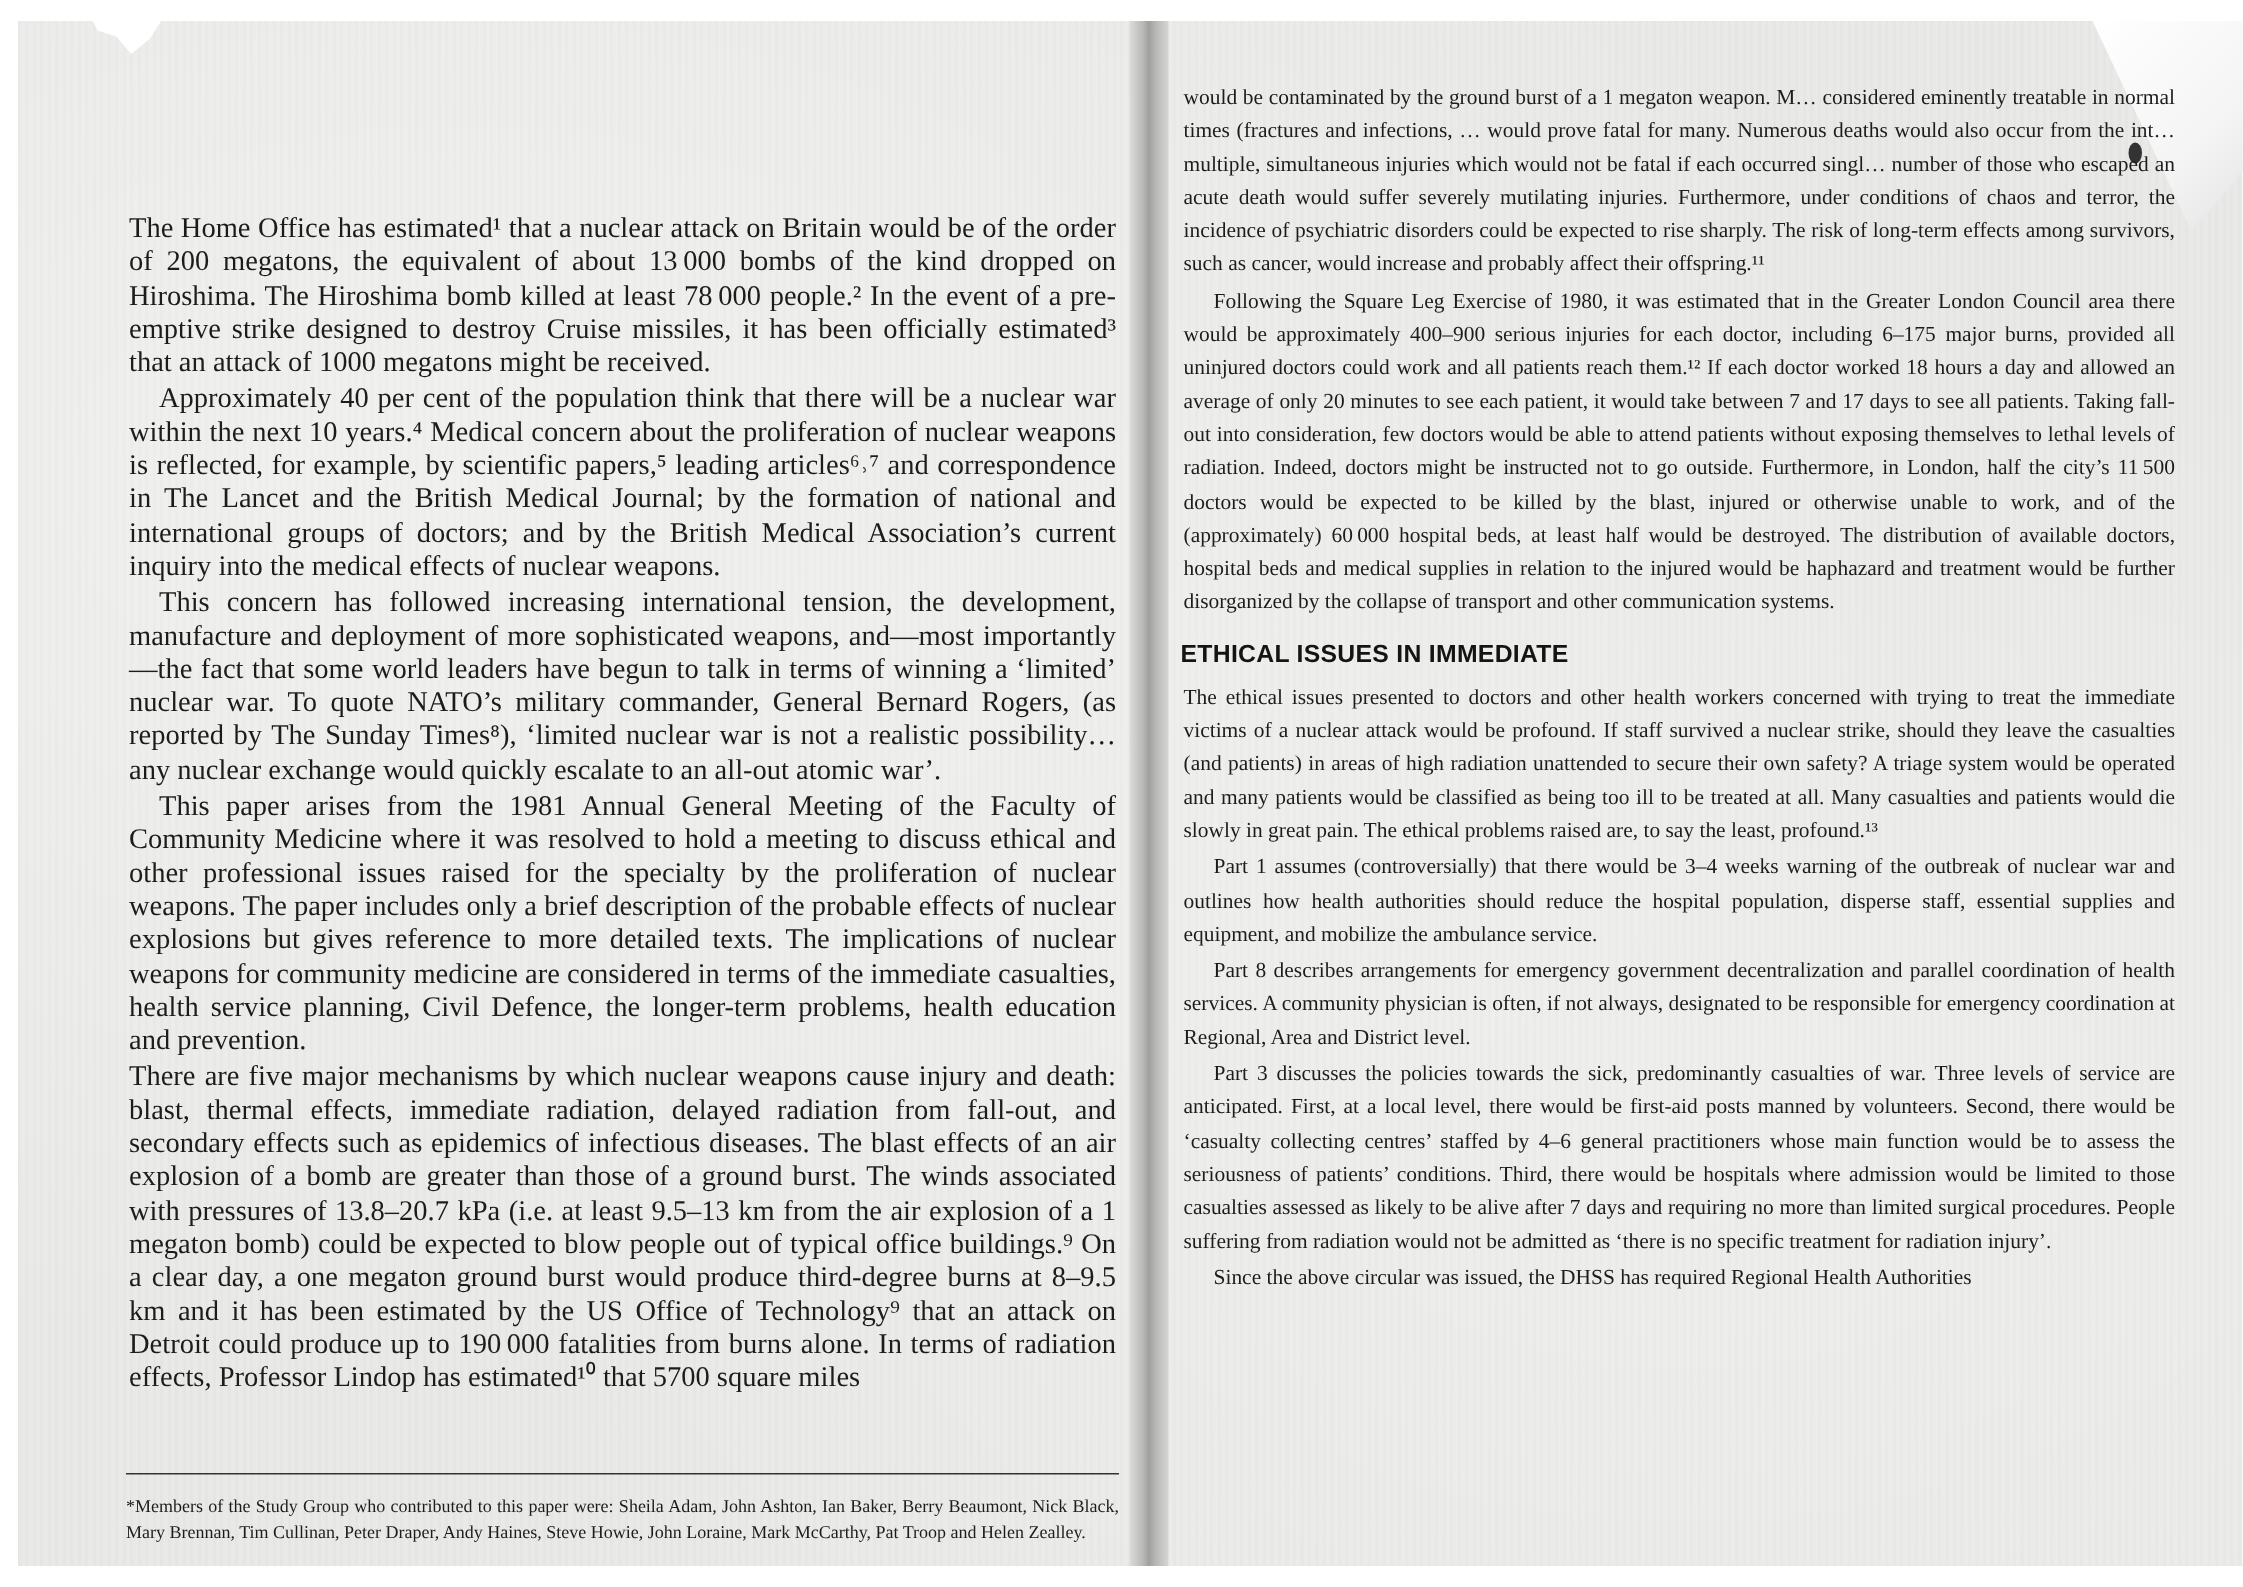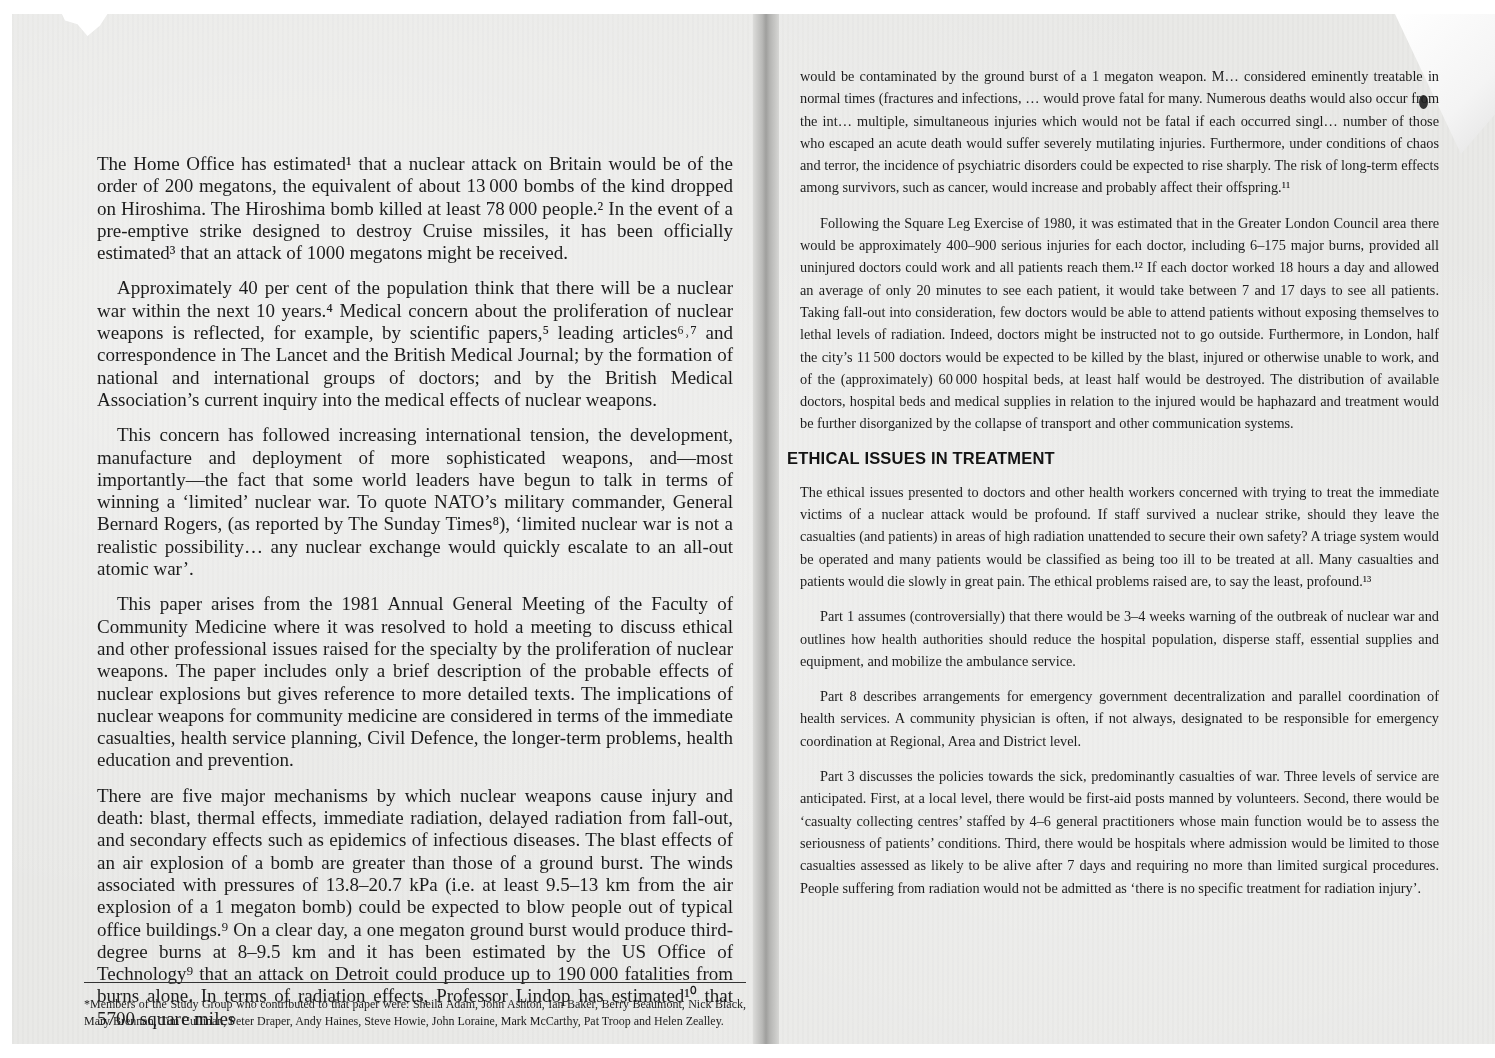--- a/index.html
+++ b/index.html
@@ -30,21 +30,21 @@
 
   .title {
     font-family: "Liberation Sans", sans-serif; font-weight: bold;
     font-size: 30px; line-height: 35px; color: #141414; margin: 6px 0 0 0;
   }
   .subtitle {
     font-family: "Liberation Sans", sans-serif; font-size: 15.5px; color: #222;
     margin: 22px 0 24px 0;
   }
   p.para {
-    margin: 13px; font-size: 14.3px; line-height: 22.3px; text-align: justify;
+    margin: 2px; font-size: 14.3px; line-height: 22.3px; text-align: justify;
     text-indent: 0;
   }
   p.para.ind { text-indent: 20px; }
   .heading {
     font-family: "Liberation Sans", sans-serif; font-weight: bold; font-size: 16.5px;
     color: #141414; margin: 14px 0 8px 0; letter-spacing: 0.2px;
   }
   .footnote-rule { position: absolute; left: 84px; top: 982px; width: 662px; height: 1px; background: #333; }
   .footnote {
     position: absolute; left: 84px; top: 996px; width: 662px;
@@ -66,25 +66,26 @@
 
   <p class="para">The Home Office has estimated¹ that a nuclear attack on Britain would be of the order of 200 megatons, the equivalent of about 13 000 bombs of the kind dropped on Hiroshima. The Hiroshima bomb killed at least 78 000 people.² In the event of a pre-emptive strike designed to destroy Cruise missiles, it has been officially estimated³ that an attack of 1000 megatons might be received.</p>
   <p class="para ind">Approximately 40 per cent of the population think that there will be a nuclear war within the next 10 years.⁴ Medical concern about the proliferation of nuclear weapons is reflected, for example, by scientific papers,⁵ leading articles⁶˒⁷ and correspondence in The Lancet and the British Medical Journal; by the formation of national and international groups of doctors; and by the British Medical Association’s current inquiry into the medical effects of nuclear weapons.</p>
   <p class="para ind">This concern has followed increasing international tension, the development, manufacture and deployment of more sophisticated weapons, and—most importantly—the fact that some world leaders have begun to talk in terms of winning a ‘limited’ nuclear war. To quote NATO’s military commander, General Bernard Rogers, (as reported by The Sunday Times⁸), ‘limited nuclear war is not a realistic possibility… any nuclear exchange would quickly escalate to an all-out atomic war’.</p>
   <p class="para ind">This paper arises from the 1981 Annual General Meeting of the Faculty of Community Medicine where it was resolved to hold a meeting to discuss ethical and other professional issues raised for the specialty by the proliferation of nuclear weapons. The paper includes only a brief description of the probable effects of nuclear explosions but gives reference to more detailed texts. The implications of nuclear weapons for community medicine are considered in terms of the immediate casualties, health service planning, Civil Defence, the longer-term problems, health education and prevention.</p>
 
   <p class="para">There are five major mechanisms by which nuclear weapons cause injury and death: blast, thermal effects, immediate radiation, delayed radiation from fall-out, and secondary effects such as epidemics of infectious diseases. The blast effects of an air explosion of a bomb are greater than those of a ground burst. The winds associated with pressures of 13.8–20.7 kPa (i.e. at least 9.5–13 km from the air explosion of a 1 megaton bomb) could be expected to blow people out of typical office buildings.⁹ On a clear day, a one megaton ground burst would produce third-degree burns at 8–9.5 km and it has been estimated by the US Office of Technology⁹ that an attack on Detroit could produce up to 190 000 fatalities from burns alone. In terms of radiation effects, Professor Lindop has estimated¹⁰ that 5700 square miles</p>
 </div>
 
 <div class="footnote-rule"></div>
-<div class="footnote">*Members of the Study Group who contributed to that paper were: Sheila Adam, John Ashton, Ian Baker, Berry Beaumont, Nick Black, Mary Brennan, Tim Cullinan, Peter Draper, Andy Haines, Steve Howie, John Loraine, Mark McCarthy, Pat Troop and Helen Zealley.</div>
+<div class="footnote">*Members of the Study Group who contributed to this paper were: Sheila Adam, John Ashton, Ian Baker, Berry Beaumont, Nick Black, Mary Brennan, Tim Cullinan, Peter Draper, Andy Haines, Steve Howie, John Loraine, Mark McCarthy, Pat Troop and Helen Zealley.</div>
 
 <div class="col right-col">
   <p class="para">would be contaminated by the ground burst of a 1 megaton weapon. M… considered eminently treatable in normal times (fractures and infections, … would prove fatal for many. Numerous deaths would also occur from the int… multiple, simultaneous injuries which would not be fatal if each occurred singl… number of those who escaped an acute death would suffer severely mutilating injuries. Furthermore, under conditions of chaos and terror, the incidence of psychiatric disorders could be expected to rise sharply. The risk of long-term effects among survivors, such as cancer, would increase and probably affect their offspring.¹¹</p>
   <p class="para ind">Following the Square Leg Exercise of 1980, it was estimated that in the Greater London Council area there would be approximately 400–900 serious injuries for each doctor, including 6–175 major burns, provided all uninjured doctors could work and all patients reach them.¹² If each doctor worked 18 hours a day and allowed an average of only 20 minutes to see each patient, it would take between 7 and 17 days to see all patients. Taking fall-out into consideration, few doctors would be able to attend patients without exposing themselves to lethal levels of radiation. Indeed, doctors might be instructed not to go outside. Furthermore, in London, half the city’s 11 500 doctors would be expected to be killed by the blast, injured or otherwise unable to work, and of the (approximately) 60 000 hospital beds, at least half would be destroyed. The distribution of available doctors, hospital beds and medical supplies in relation to the injured would be haphazard and treatment would be further disorganized by the collapse of transport and other communication systems.</p>
 
-  <h2 class="heading">ETHICAL ISSUES IN TREATMENT</h2>
+  <h2 class="heading">ETHICAL ISSUES IN IMMEDIATE</h2>
   <p class="para">The ethical issues presented to doctors and other health workers concerned with trying to treat the immediate victims of a nuclear attack would be profound. If staff survived a nuclear strike, should they leave the casualties (and patients) in areas of high radiation unattended to secure their own safety? A triage system would be operated and many patients would be classified as being too ill to be treated at all. Many casualties and patients would die slowly in great pain. The ethical problems raised are, to say the least, profound.¹³</p>
 
   <p class="para ind">Part 1 assumes (controversially) that there would be 3–4 weeks warning of the outbreak of nuclear war and outlines how health authorities should reduce the hospital population, disperse staff, essential supplies and equipment, and mobilize the ambulance service.</p>
   <p class="para ind">Part 8 describes arrangements for emergency government decentralization and parallel coordination of health services. A community physician is often, if not always, designated to be responsible for emergency coordination at Regional, Area and District level.</p>
   <p class="para ind">Part 3 discusses the policies towards the sick, predominantly casualties of war. Three levels of service are anticipated. First, at a local level, there would be first-aid posts manned by volunteers. Second, there would be ‘casualty collecting centres’ staffed by 4–6 general practitioners whose main function would be to assess the seriousness of patients’ conditions. Third, there would be hospitals where admission would be limited to those casualties assessed as likely to be alive after 7 days and requiring no more than limited surgical procedures. People suffering from radiation would not be admitted as ‘there is no specific treatment for radiation injury’.</p>
+  <p class="para ind">Since the above circular was issued, the DHSS has required Regional Health Authorities</p>
 </div>
 
 </body></html>

